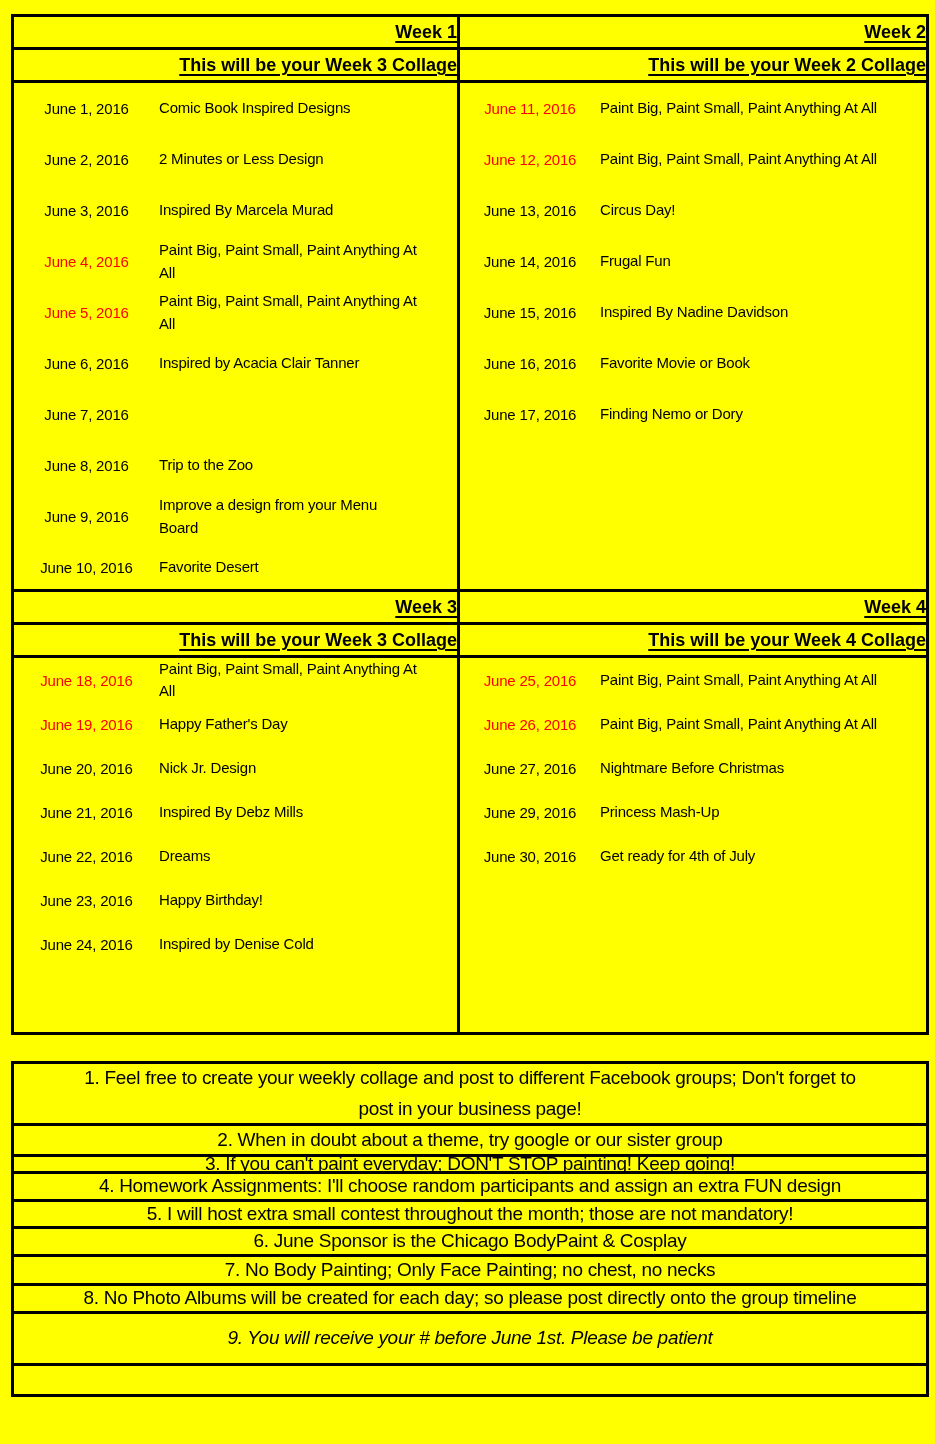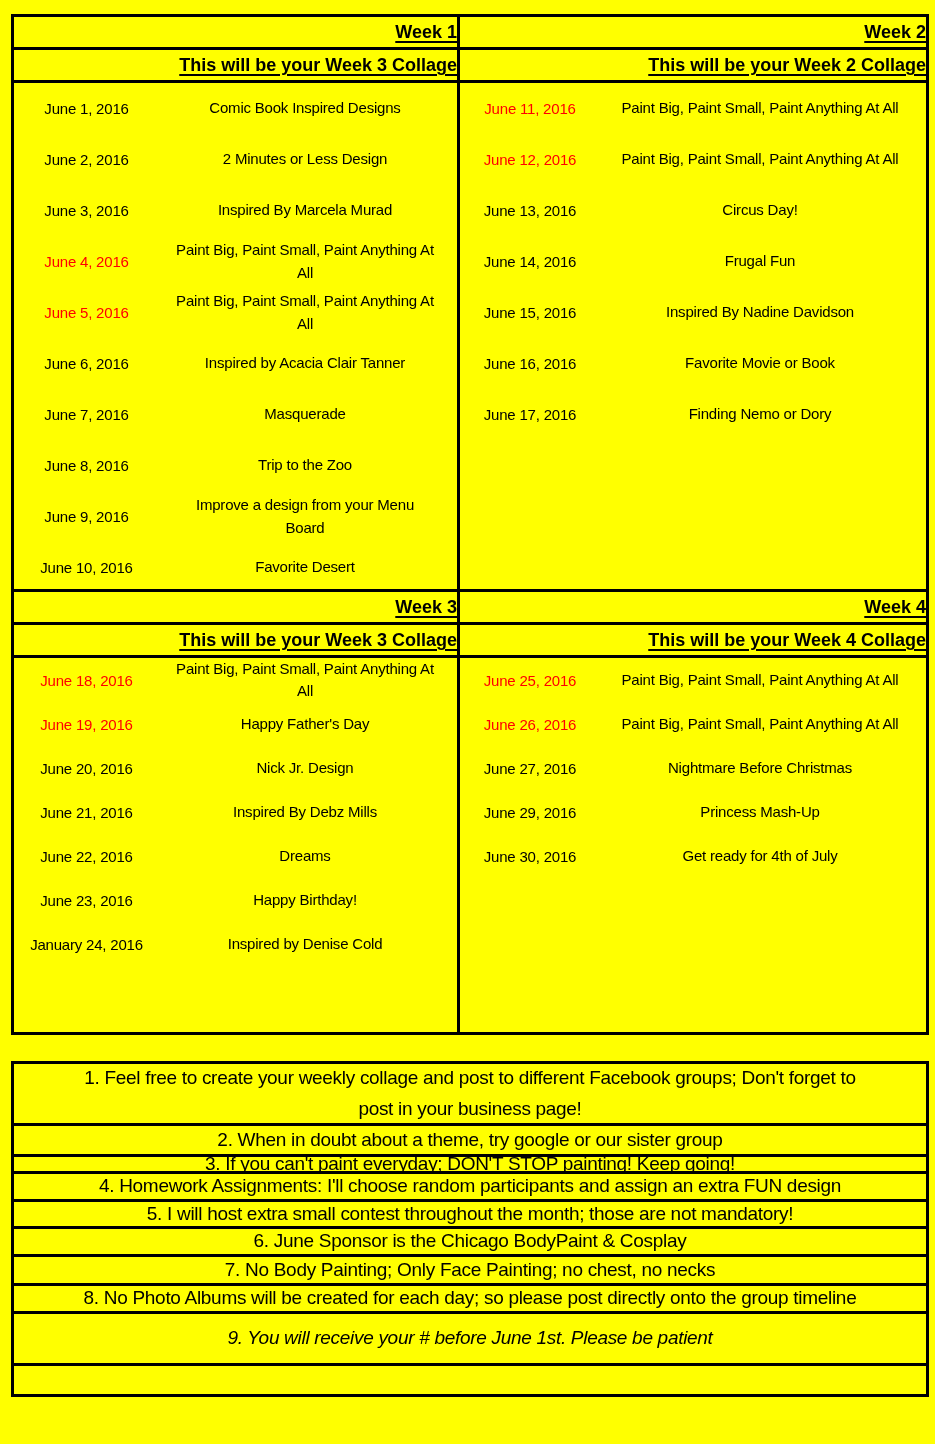--- a/index.html
+++ b/index.html
@@ -66,21 +66,21 @@
     width: 145px;
     flex-shrink: 0;
     text-align: center;
     font-size: 15px;
     letter-spacing: -0.2px;
   }
   .week-col.right .date { width: 140px; }
   .date.red { color: #FF0000; }
   .theme {
     flex: 1;
-    text-align: center;
+    text-align: left;
     font-size: 15px;
     letter-spacing: -0.2px;
     line-height: 1.5;
     white-space: pre-line;
     padding-right: 6px;
   }
   .band.bottom .theme { line-height: 1.45; }
   
   .rules {
     position: absolute;
@@ -148,21 +148,20 @@
             <div class="date red">June 5, 2016</div>
             <div class="theme">Paint Big, Paint Small, Paint Anything At
 All</div>
           </div>
           <div class="cal-row">
             <div class="date">June 6, 2016</div>
             <div class="theme">Inspired by Acacia Clair Tanner</div>
           </div>
           <div class="cal-row">
             <div class="date">June 7, 2016</div>
-            <div class="theme">Masquerade</div>
           </div>
           <div class="cal-row">
             <div class="date">June 8, 2016</div>
             <div class="theme">Trip to the Zoo</div>
           </div>
           <div class="cal-row">
             <div class="date">June 9, 2016</div>
             <div class="theme">Improve a design from your Menu
 Board</div>
           </div>
@@ -234,21 +233,21 @@
           </div>
           <div class="cal-row">
             <div class="date">June 22, 2016</div>
             <div class="theme">Dreams</div>
           </div>
           <div class="cal-row">
             <div class="date">June 23, 2016</div>
             <div class="theme">Happy Birthday!</div>
           </div>
           <div class="cal-row">
-            <div class="date">January 24, 2016</div>
+            <div class="date">June 24, 2016</div>
             <div class="theme">Inspired by Denise Cold</div>
           </div>
         </div>
       </div>
 
       <div class="week-col right">
         <div class="week-title">Week 4</div>
         <div class="week-subtitle">This will be your Week 4 Collage</div>
         <div class="week-body">
           <div class="cal-row">

